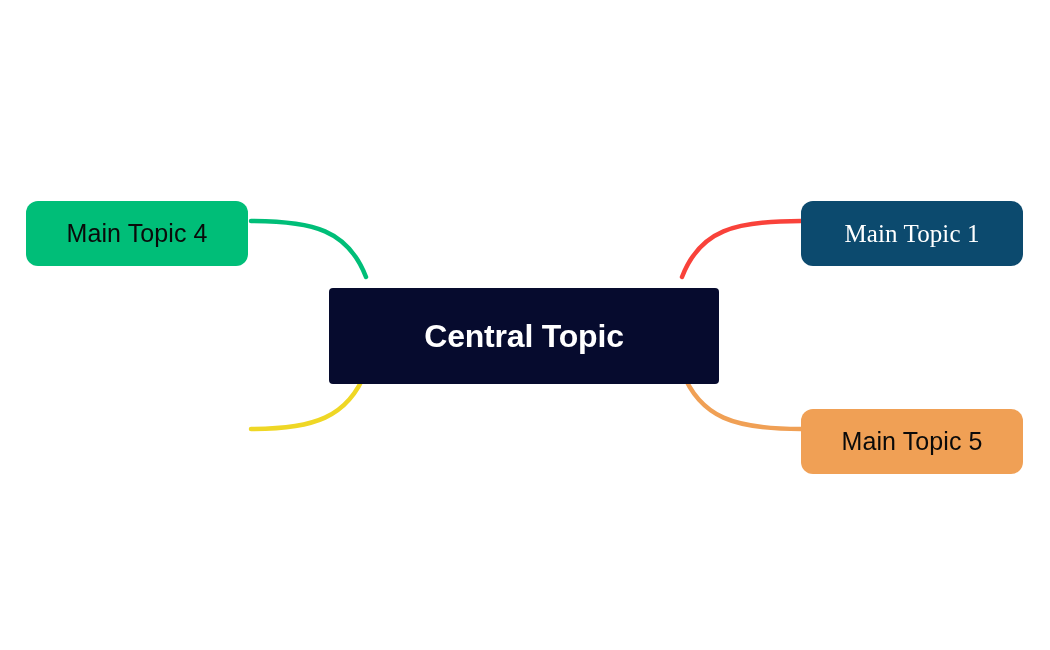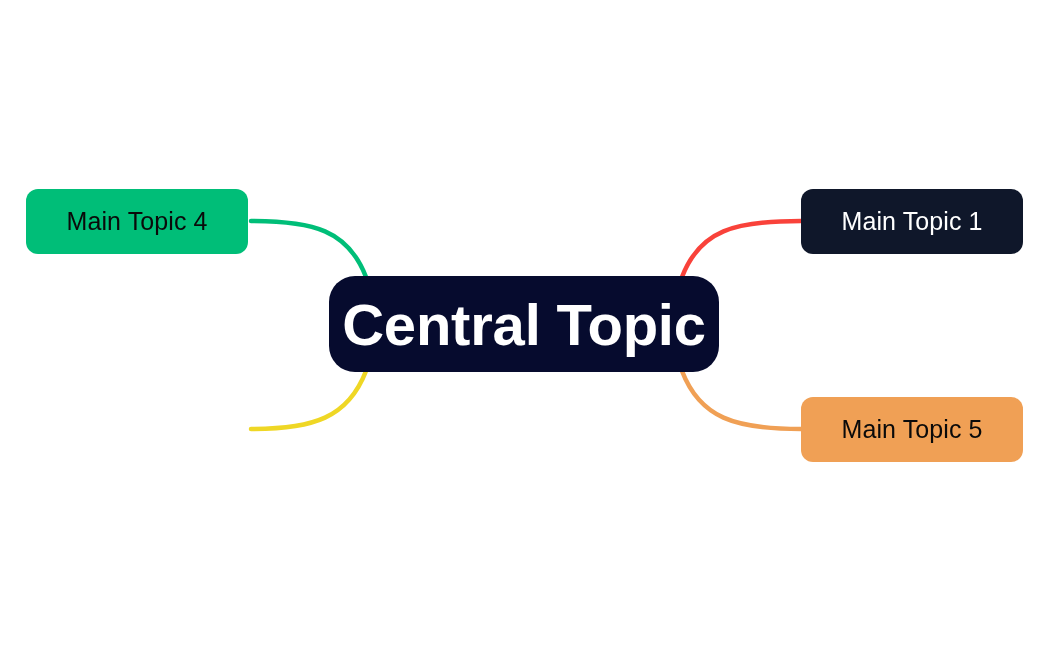--- a/index.html
+++ b/index.html
@@ -28,28 +28,29 @@
   }
   .node {
     position: absolute;
     box-sizing: border-box;
     display: flex;
     align-items: center;
     justify-content: center;
     text-align: left;
     white-space: nowrap;
     user-select: none;
+    margin-top: 12px;
   }
   .node-central {
     left: 329px;
     top: 276px;
     width: 390px;
     height: 96px;
-    border-radius: 26px;
-    font-size: 58px;
+    border-radius: 4px;
+    font-size: 32px;
     font-weight: 700;
     letter-spacing: -0.2px;
     z-index: 3;
   }
   .node-main {
     width: 222px;
     height: 65px;
     border-radius: 12px;
     font-size: 25px;
     font-weight: 400;
@@ -75,21 +76,21 @@
 
   <div class="node node-main pos-tl" style="background-color: rgb(0, 190, 120); color: rgb(10, 10, 10);">
     <span>Main Topic 4</span>
   </div>
 
 
   <div class="node node-central" style="background-color: rgb(6, 11, 46); color: rgb(255, 255, 255);">
     <span>Central Topic</span>
   </div>
 
-  <div class="node node-main pos-tr" style="background-color: #0f172a; color: rgb(255, 255, 255);">
+  <div class="node node-main pos-tr" style="background-color: #0c4a6e; color: rgb(255, 255, 255); font-family: Liberation Serif, serif;">
     <span>Main Topic 1</span>
   </div>
 
   <div class="node node-main pos-br" style="background-color: rgb(240, 160, 85); color: rgb(10, 10, 10);">
     <span>Main Topic 5</span>
   </div>
 
 </div>
 
 </body></html>

